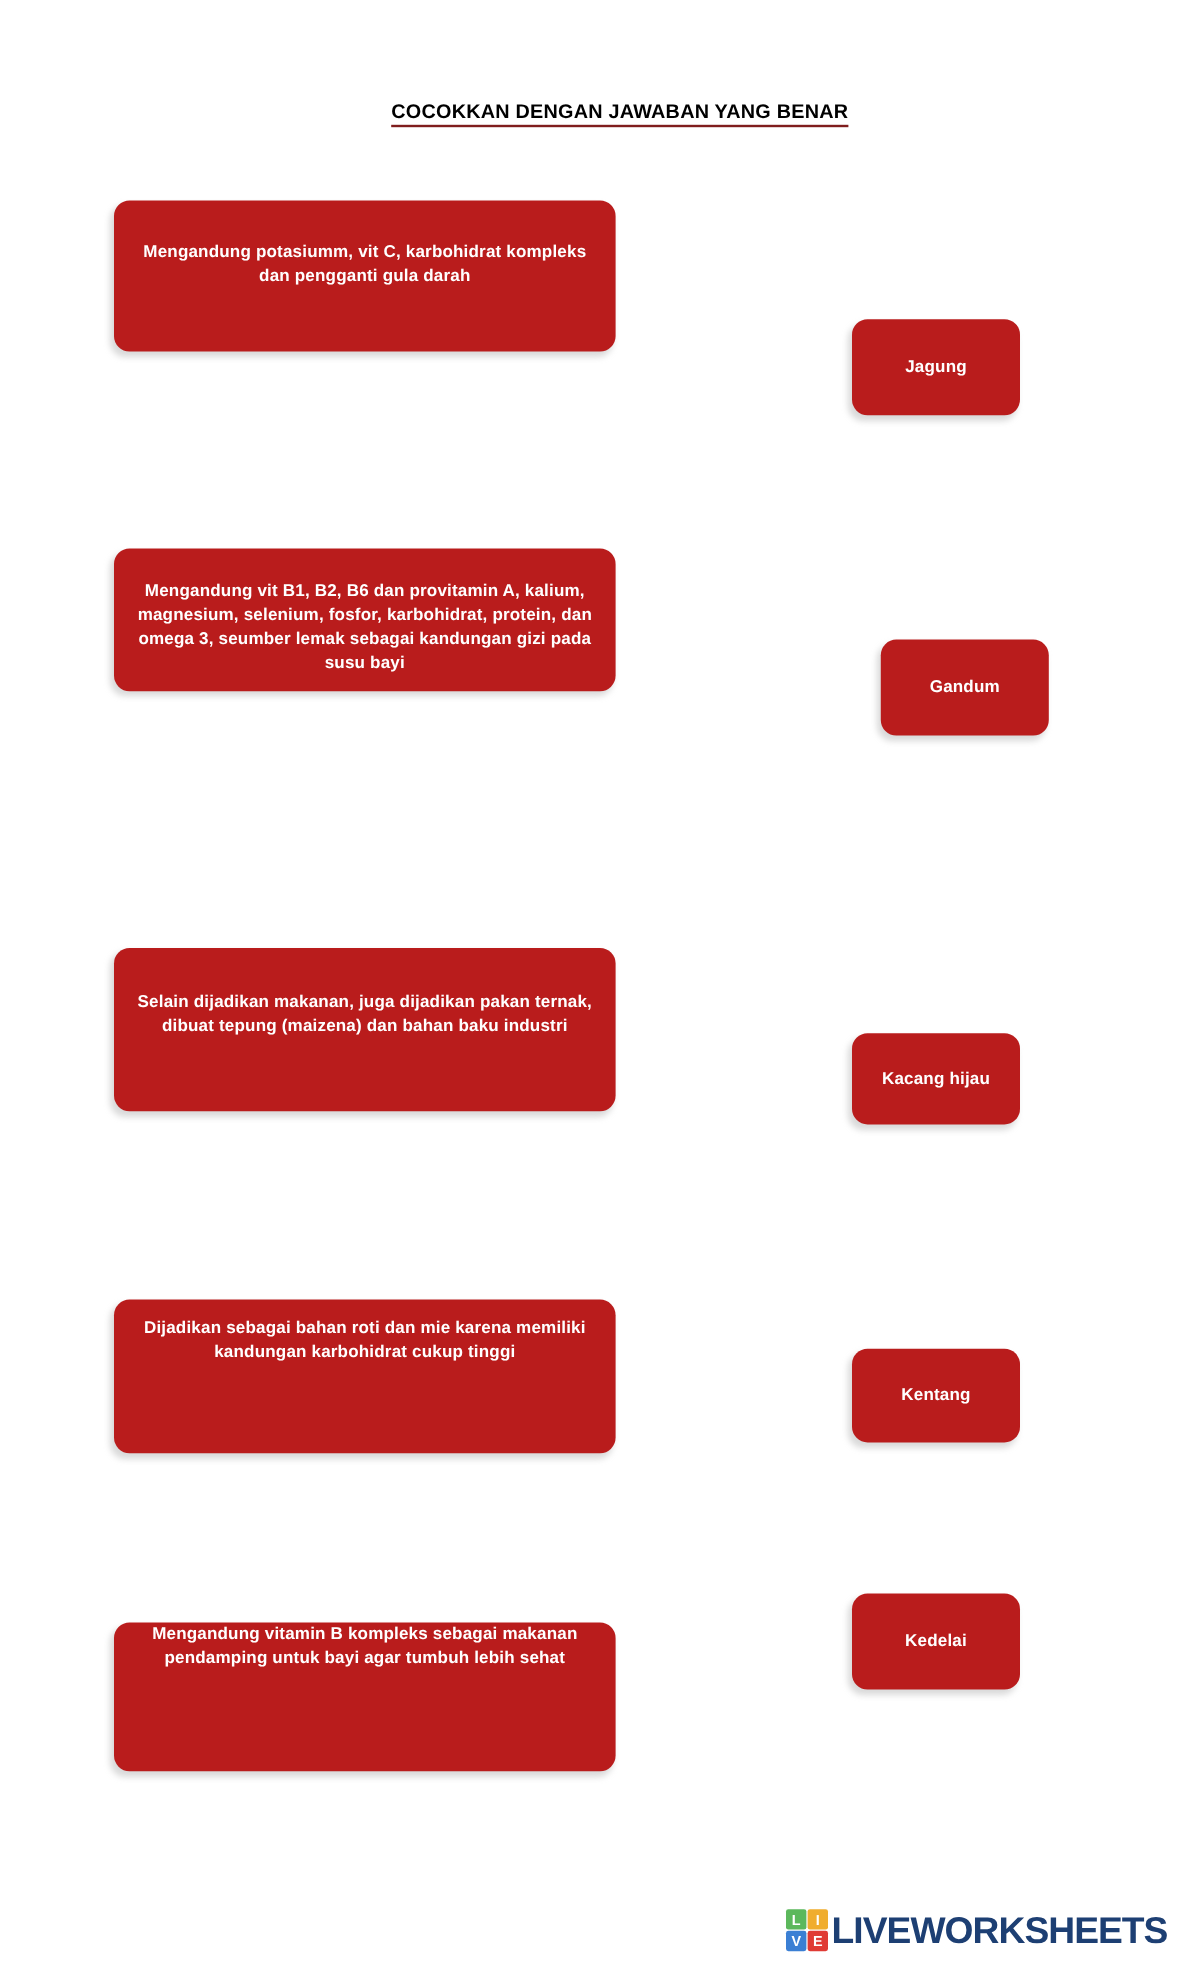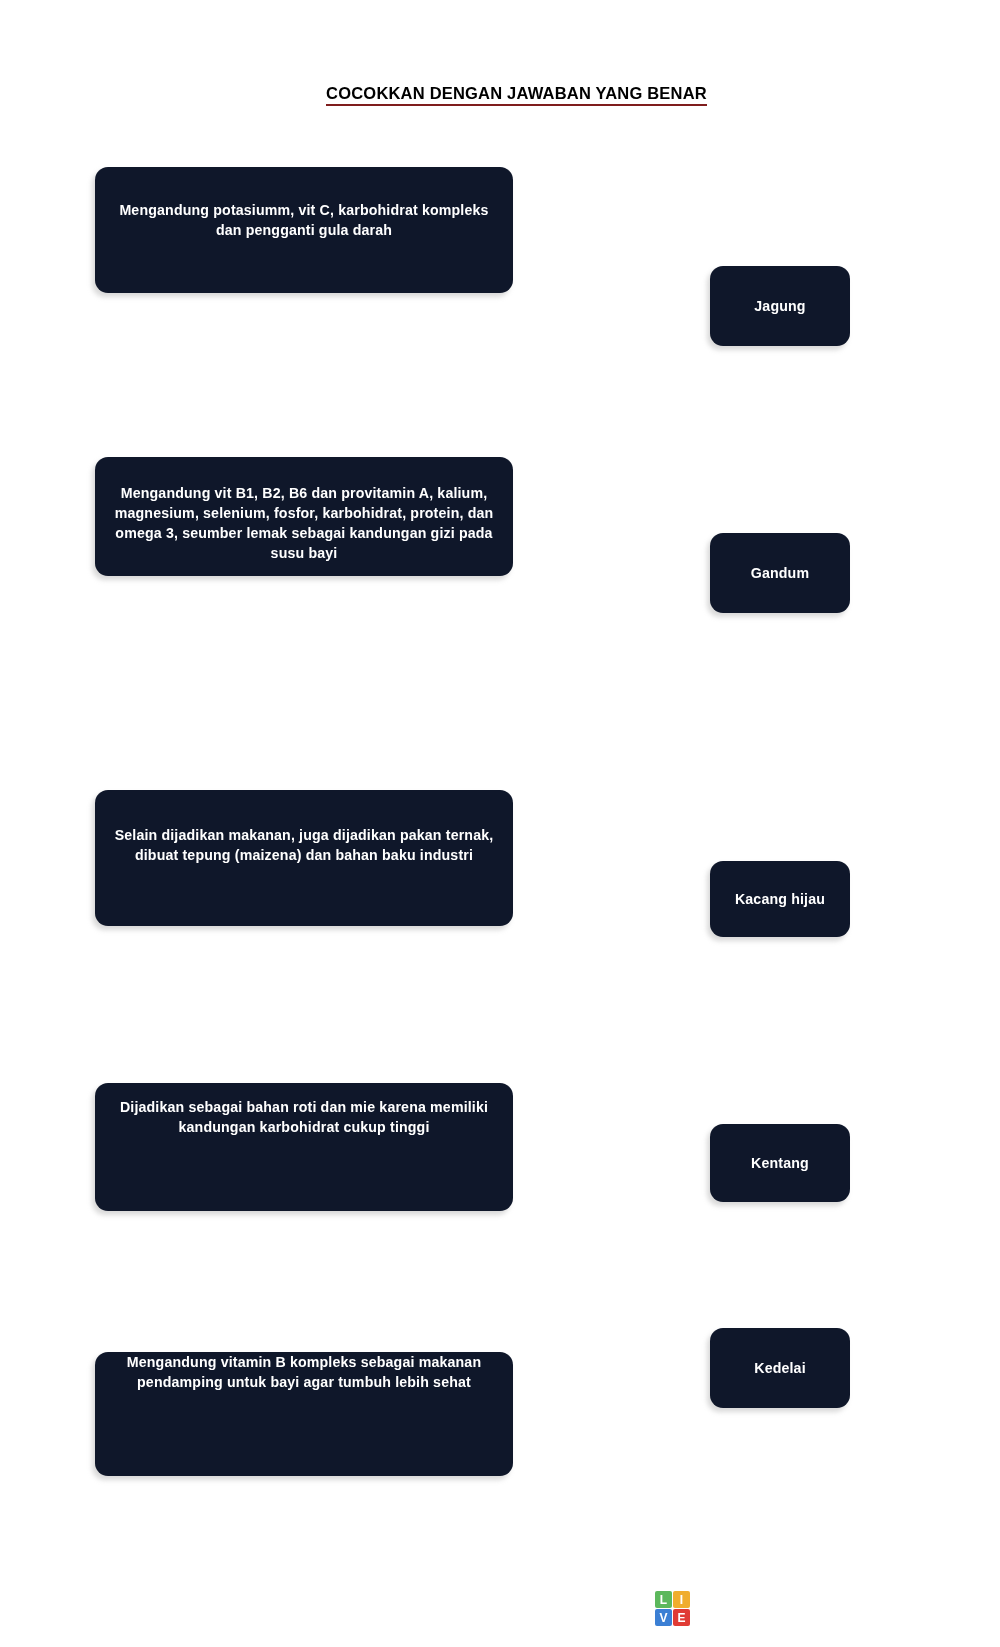--- a/index.html
+++ b/index.html
@@ -35,21 +35,21 @@
   .worksheet-title span {
     border-bottom: 2px solid #7f1d1d;
     padding-bottom: 2px;
     margin-left: 33px;
   }
 
   
   .card {
     position: absolute;
     box-sizing: border-box;
-    background: #0f172a;
+    background: #b91c1c;
     border-radius: 13px;
     box-shadow: -3px 4px 5px rgba(160,160,160,0.40),
                  0 0 0 3px #ffffff;
     color: #ffffff;
     font-weight: bold;
     display: flex;
     justify-content: center;
     text-align: center;
     line-height: 1.42;
   }
@@ -81,21 +81,21 @@
   }
 
   
   #prompt-0 { top: 167px; height: 126px; padding-top: 33px; }
   #prompt-1 { top: 457px; height: 119px; padding-top: 26px; }
   #prompt-2 { top: 790px; height: 136px; padding-top: 35px; }
   #prompt-3 { top: 1083px; height: 128px; padding-top: 14px; }
   #prompt-4 { top: 1352px; height: 124px; }
 
   #answer-0 { top: 266px; height: 80px; }
-  #answer-1 { top: 533px; height: 80px; }
+  #answer-1 { top: 533px; height: 80px; margin-left: 24px; }
   #answer-2 { top: 832px; height: 76px; margin-top: 29px; }
   #answer-3 { top: 1124px; height: 78px; }
   #answer-4 { top: 1328px; height: 80px; }
 
   
   .footer-logo {
     position: absolute;
     left: 655px;
     top: 1591px;
     display: flex;
@@ -171,15 +171,16 @@
     <span class="card-text">Kedelai</span>
   </div>
 
   <div class="footer-logo">
     <div class="logo-mark">
       <div class="logo-sq l">L</div>
       <div class="logo-sq i">I</div>
       <div class="logo-sq v">V</div>
       <div class="logo-sq e">E</div>
     </div>
+    <div class="logo-word">LIVEWORKSHEETS</div>
   </div>
 
 </div>
 
 </body></html>

